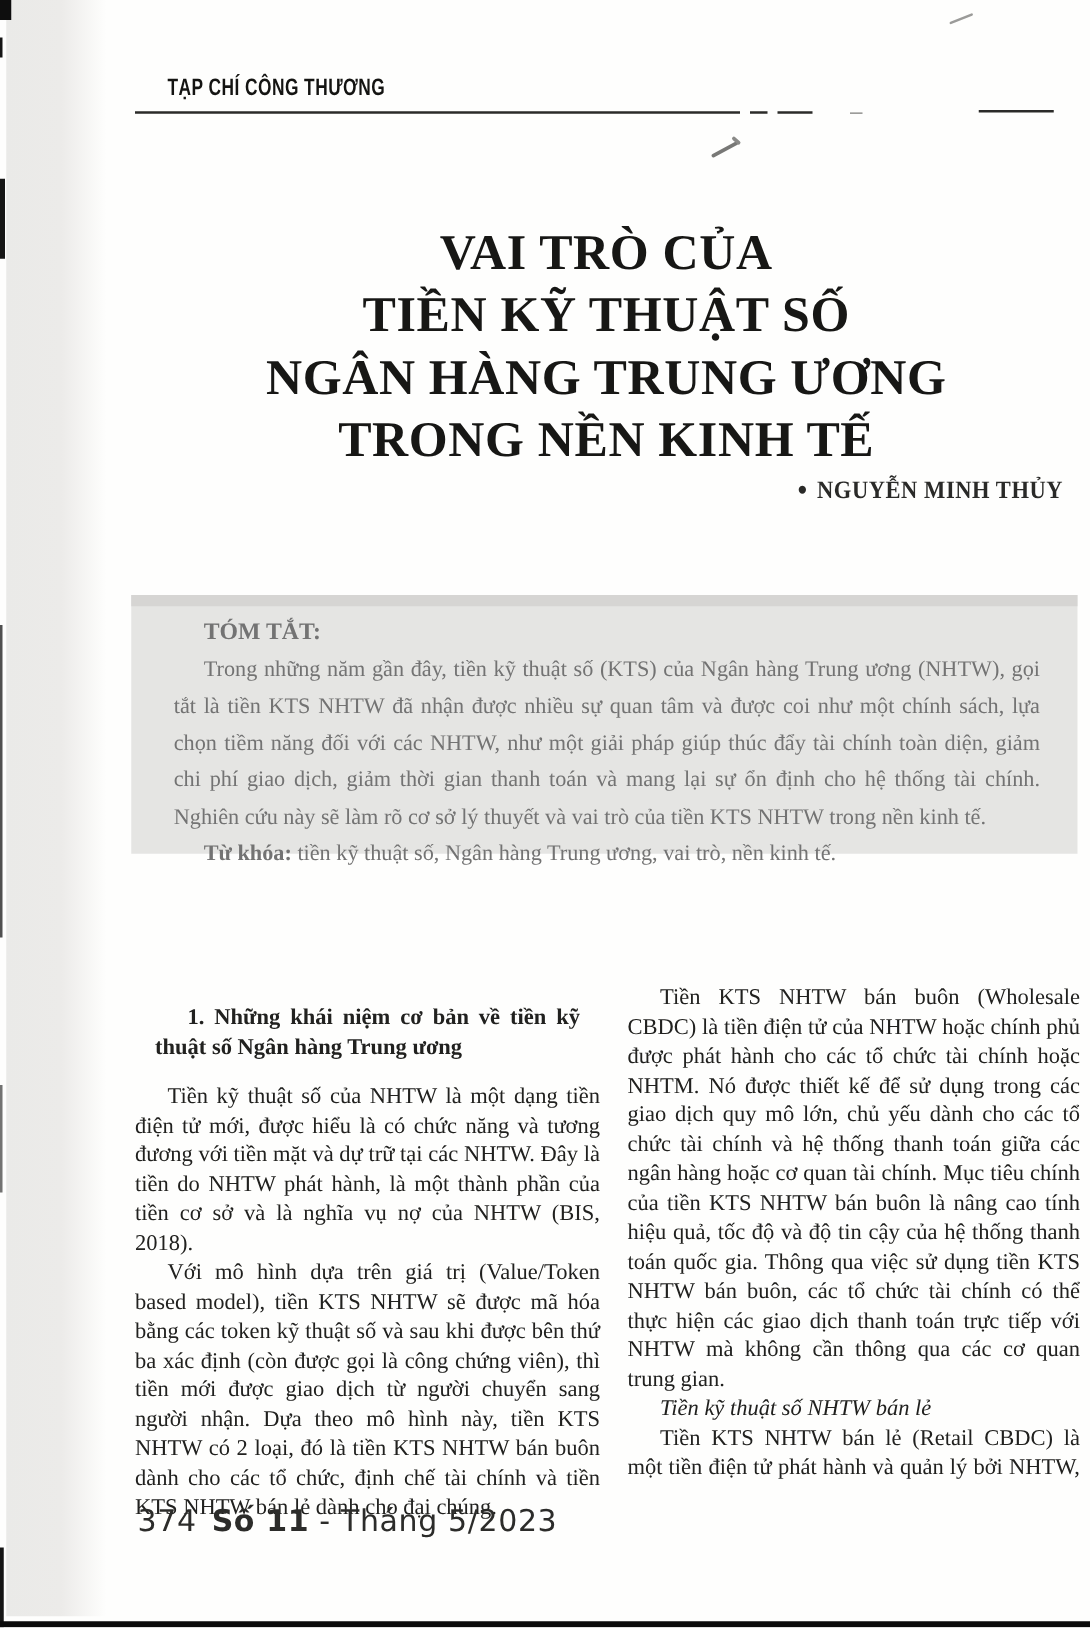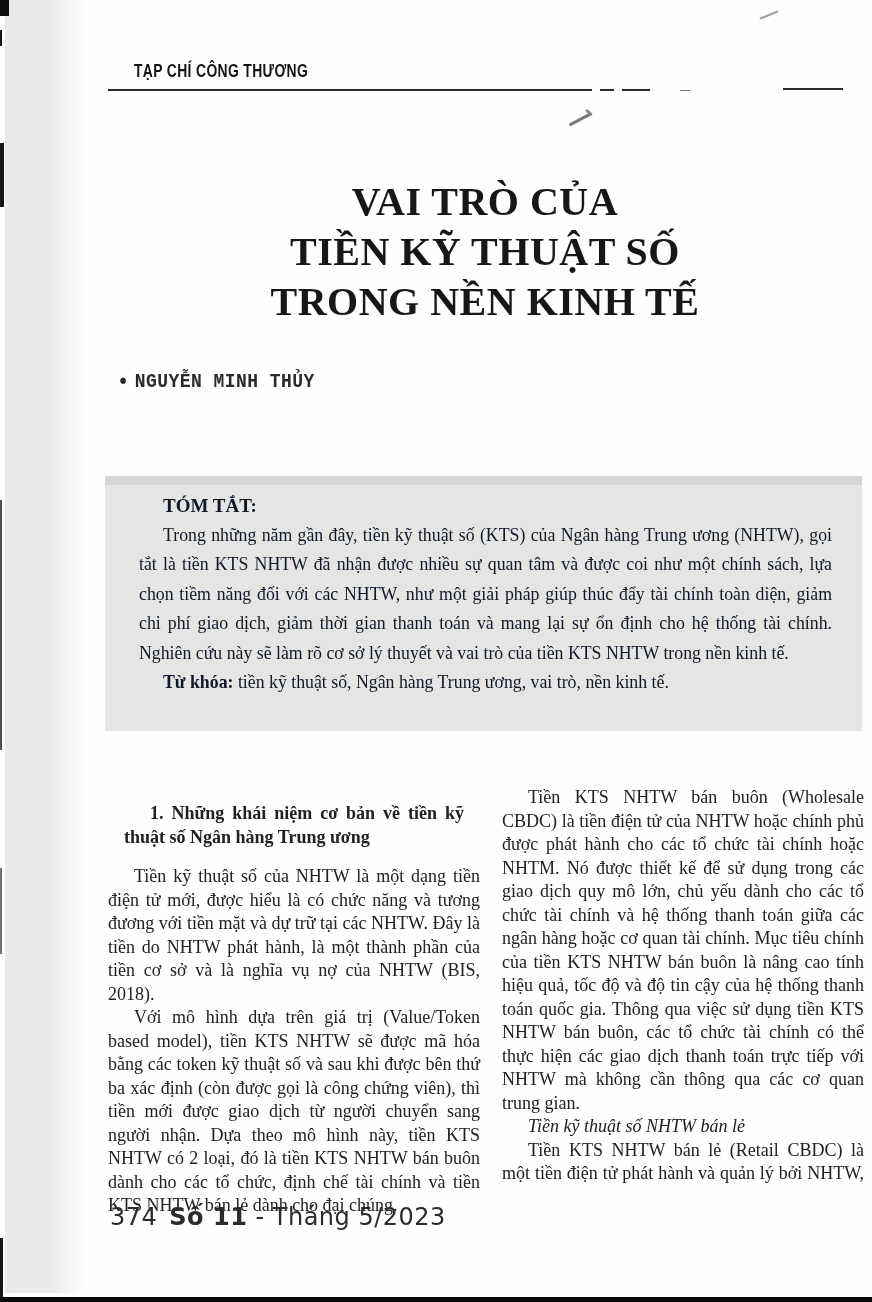--- a/index.html
+++ b/index.html
@@ -36,30 +36,30 @@
   .rule.r4{left:680px;top:90px;width:10px;height:1px;background:#7c7c7a;}
   .rule.r5{left:783px;top:88px;width:60px;}
   
   .title-block{
     position:absolute;left:108px;top:150px;width:754px;text-align:center;
     font-weight:bold;font-size:40px;line-height:50px;letter-spacing:.5px;color:#171715;
   }
   .title-line{display:block;text-align:center;}
   
   .author-line{
-    position:absolute;left:108px;top:370px;width:754px;text-align:left;
-    font-family:Liberation Mono, monospace;font-weight:bold;color:#2a2a28;
+    position:absolute;left:108px;top:381px;width:754px;text-align:right;
+    font-family:Liberation Serif, serif;font-weight:bold;color:#2a2a28;
   }
   .author-inner{display:inline-block;transform:scaleX(.9);font-size:20px;letter-spacing:.5px;white-space:nowrap;}
   .author-bullet{font-size:15px;vertical-align:2px;margin-right:8px;}
   
   .abstract{
-    position:absolute;left:105px;top:476px;width:757px;height:255px;box-sizing:border-box;
+    position:absolute;left:105px;top:476px;width:757px;height:207px;box-sizing:border-box;
     background:#e5e5e3;border-top:9px solid #d6d5d3;padding:6px 30px 0 34px;
-    font-size:17.8px;line-height:29.5px;text-align:justify;color:#0f172a;
+    font-size:17.8px;line-height:29.5px;text-align:justify;color:#737373;
   }
   .abs-heading{margin:0;text-indent:24px;font-weight:bold;font-size:19px;}
   .abs-body{margin:0;text-indent:24px;}
   .abs-keywords{margin:0;text-indent:24px;}
   .kw-label{font-weight:bold;}
   
   .columns{
     position:absolute;left:108px;top:786px;width:756px;display:flex;gap:22px;
     font-size:18px;line-height:23.5px;text-align:justify;color:#21211f;
   }
@@ -99,20 +99,21 @@
   </header>
   <div class="rule r1"></div>
   <div class="rule r2"></div>
   <div class="rule r3"></div>
   <div class="rule r4"></div>
   <div class="rule r5"></div>
 
   <h1 class="title-block">
     <span class="title-line">VAI TRÒ CỦA</span>
     <span class="title-line">TIỀN KỸ THUẬT SỐ</span>
+    <span class="title-line">NGÂN HÀNG TRUNG ƯƠNG</span>
     <span class="title-line">TRONG NỀN KINH TẾ</span>
   </h1>
 
   <div class="author-line">
     <span class="author-inner">
       <span class="author-bullet">●</span><span>NGUYỄN MINH THỦY</span>
     </span>
   </div>
 
   <section class="abstract">

